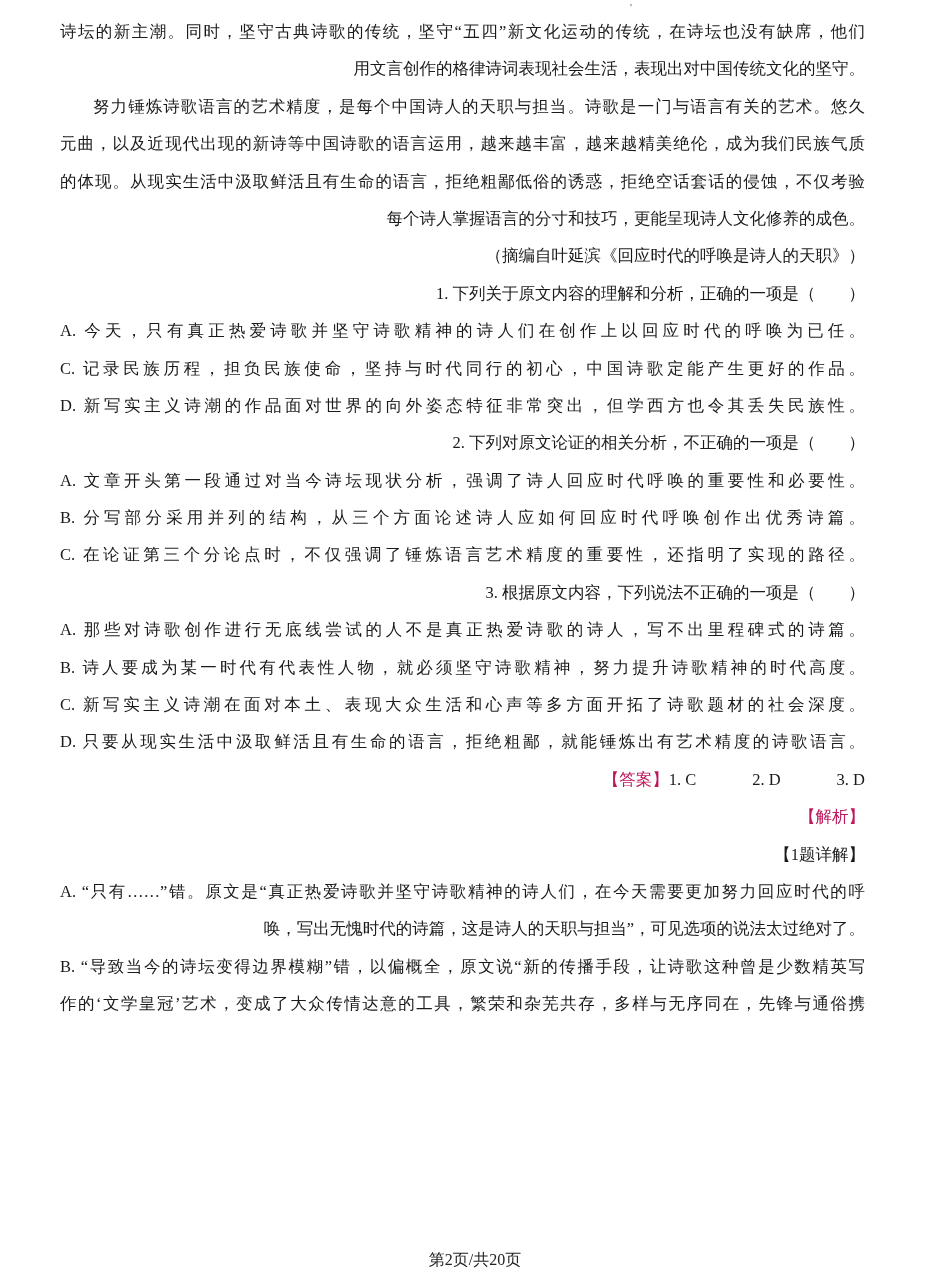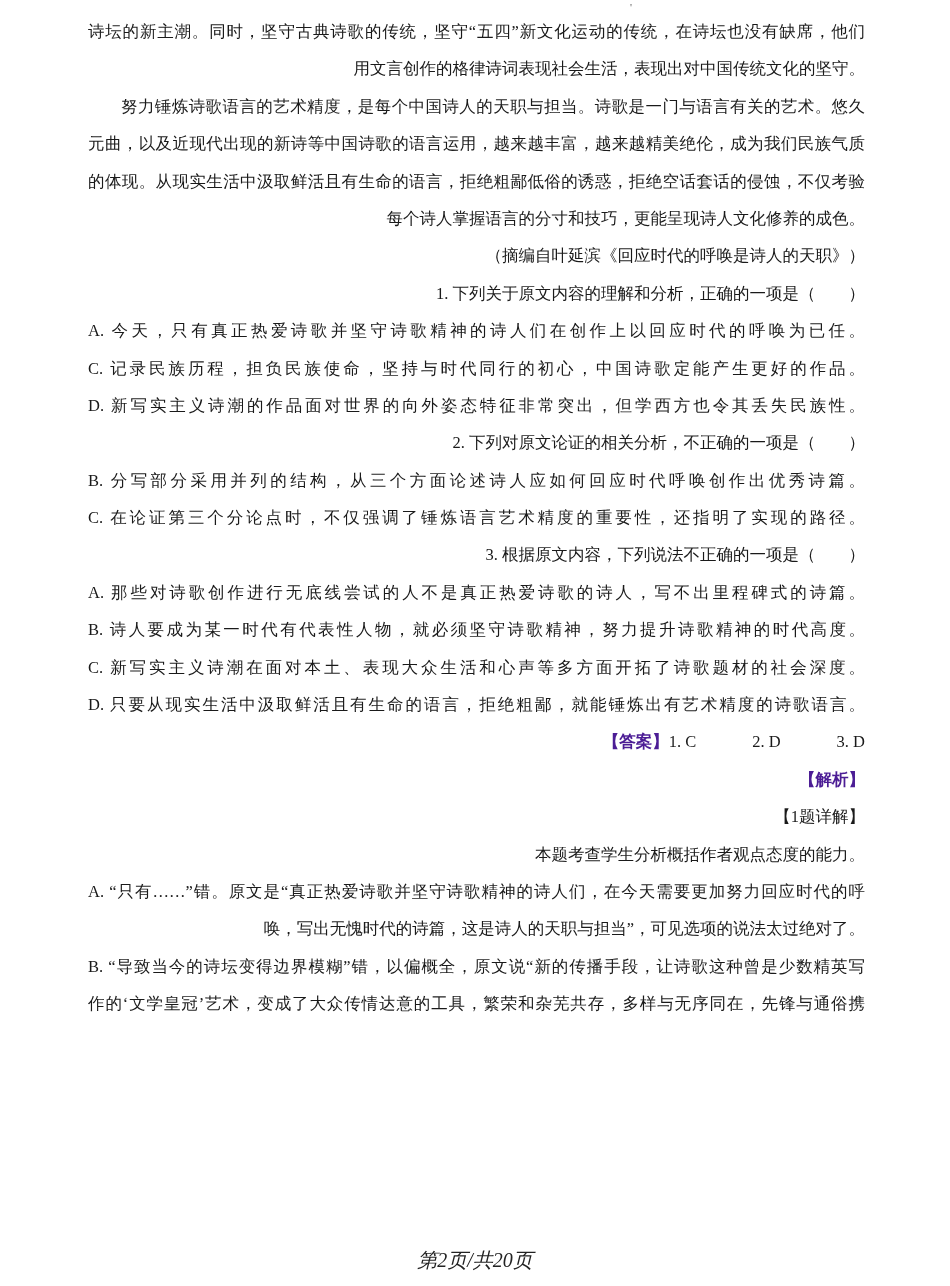--- a/index.html
+++ b/index.html
@@ -5,42 +5,41 @@
   html,body { margin:0; padding:0; background:#ffffff; }
   .page {
     position:relative;
     width:950px; height:1286px;
     background:#ffffff;
     font-family:"Liberation Serif","DejaVu Serif",serif;
     color:#1a1a1a;
     font-size:16.5px;
     overflow:hidden;
   }
-  .content { padding:13px 85px 0 88px; }
+  .content { padding:13px 85px 0 60px; }
   .line {
     height:37.4px;
     line-height:37.4px;
     overflow:hidden;
     text-align:right;
   }
   .fill { text-align:justify; text-align-last:justify; }
   .indent { text-indent:2em; }
   .right { text-align:right; text-align-last:right; }
-  .blue { color:#4c1d95;font-weight:bold; }
+  .blue { color:#be185d; }
   .ans-item + .ans-item { margin-left:56px; }
   .stray {
     position:absolute; top:2px; left:630px;
     font-size:11px; color:#555; line-height:11px;
   }
   .footer {
     position:absolute; bottom:16px; left:0;
     width:100%; text-align:center;
-    font-size:20px; color:#222;
+    font-size:16px; color:#222;
     line-height:20px;
-    font-style:italic;
   }
 </style>
 </head>
 <body>
 
 <div class="page">
   <span class="stray">'</span>
 
   <div class="content">
 
@@ -53,39 +52,39 @@
     <div class="line">每个诗人掌握语言的分寸和技巧，更能呈现诗人文化修养的成色。</div>
 
     <div class="line right">（摘编自叶延滨《回应时代的呼唤是诗人的天职》）</div>
 
     <div class="line">1. 下列关于原文内容的理解和分析，正确的一项是（　　）</div>
     <div class="line fill">A. 今天，只有真正热爱诗歌并坚守诗歌精神的诗人们在创作上以回应时代的呼唤为已任。</div>
     <div class="line fill">C. 记录民族历程，担负民族使命，坚持与时代同行的初心，中国诗歌定能产生更好的作品。</div>
     <div class="line fill">D. 新写实主义诗潮的作品面对世界的向外姿态特征非常突出，但学西方也令其丢失民族性。</div>
 
     <div class="line">2. 下列对原文论证的相关分析，不正确的一项是（　　）</div>
+    <div class="line fill">A. 文章开头第一段通过对当今诗坛现状分析，强调了诗人回应时代呼唤的重要性和必要性。</div>
     <div class="line fill">B. 分写部分采用并列的结构，从三个方面论述诗人应如何回应时代呼唤创作出优秀诗篇。</div>
     <div class="line fill">C. 在论证第三个分论点时，不仅强调了锤炼语言艺术精度的重要性，还指明了实现的路径。</div>
 
     <div class="line">3. 根据原文内容，下列说法不正确的一项是（　　）</div>
     <div class="line fill">A. 那些对诗歌创作进行无底线尝试的人不是真正热爱诗歌的诗人，写不出里程碑式的诗篇。</div>
     <div class="line fill">B. 诗人要成为某一时代有代表性人物，就必须坚守诗歌精神，努力提升诗歌精神的时代高度。</div>
     <div class="line fill">C. 新写实主义诗潮在面对本土、表现大众生活和心声等多方面开拓了诗歌题材的社会深度。</div>
     <div class="line fill">D. 只要从现实生活中汲取鲜活且有生命的语言，拒绝粗鄙，就能锤炼出有艺术精度的诗歌语言。</div>
 
     <div class="line">
       <span class="blue">【答案】</span><span class="ans-item">1. C</span><span class="ans-item">2. D</span><span class="ans-item">3. D</span>
     </div>
 
     <div class="line">
       <span class="blue">【解析】</span>
     </div>
 
     <div class="line">【1题详解】</div>
-    <div class="line">本题考查学生分析概括作者观点态度的能力。</div>
     <div class="line fill">A. “只有……”错。原文是“真正热爱诗歌并坚守诗歌精神的诗人们，在今天需要更加努力回应时代的呼</div>
     <div class="line">唤，写出无愧时代的诗篇，这是诗人的天职与担当”，可见选项的说法太过绝对了。</div>
     <div class="line fill">B. “导致当今的诗坛变得边界模糊”错，以偏概全，原文说“新的传播手段，让诗歌这种曾是少数精英写</div>
     <div class="line fill">作的‘文学皇冠’艺术，变成了大众传情达意的工具，繁荣和杂芜共存，多样与无序同在，先锋与通俗携</div>
   </div>
 
   <div class="footer">第2页/共20页</div>
 </div>
 
 </body></html>

